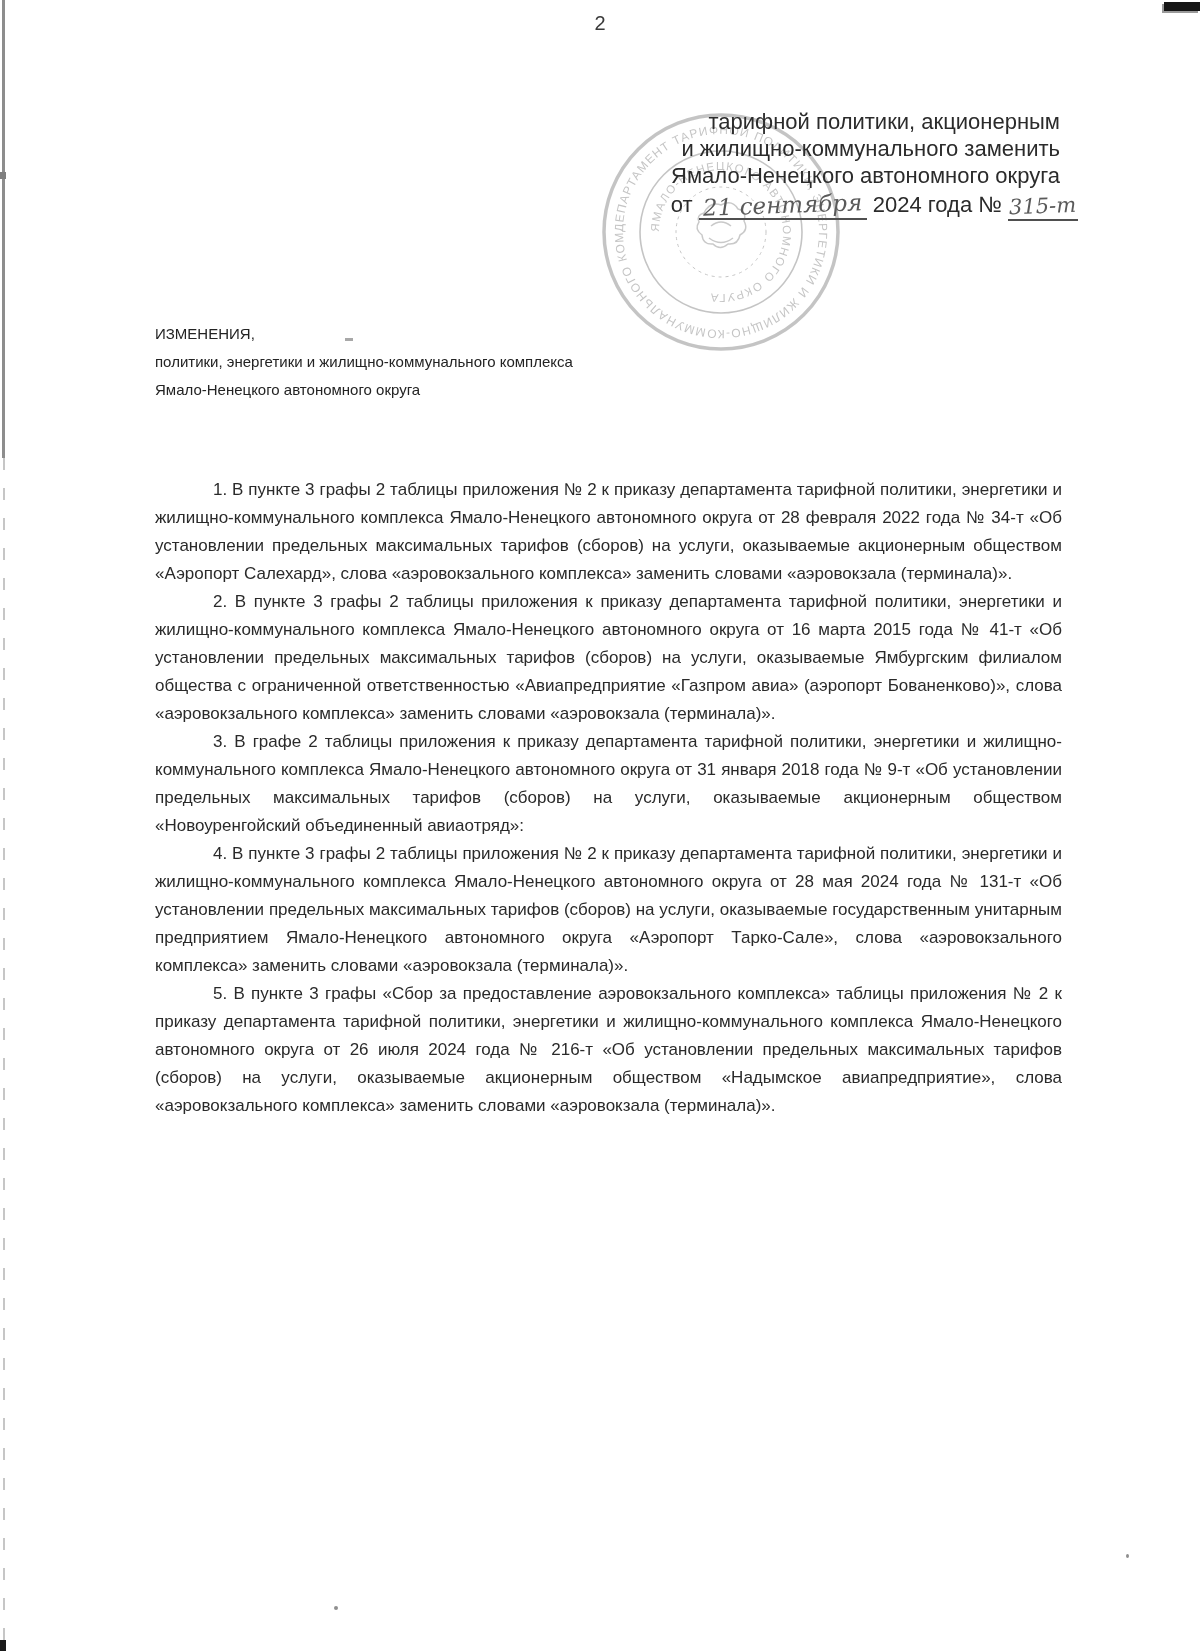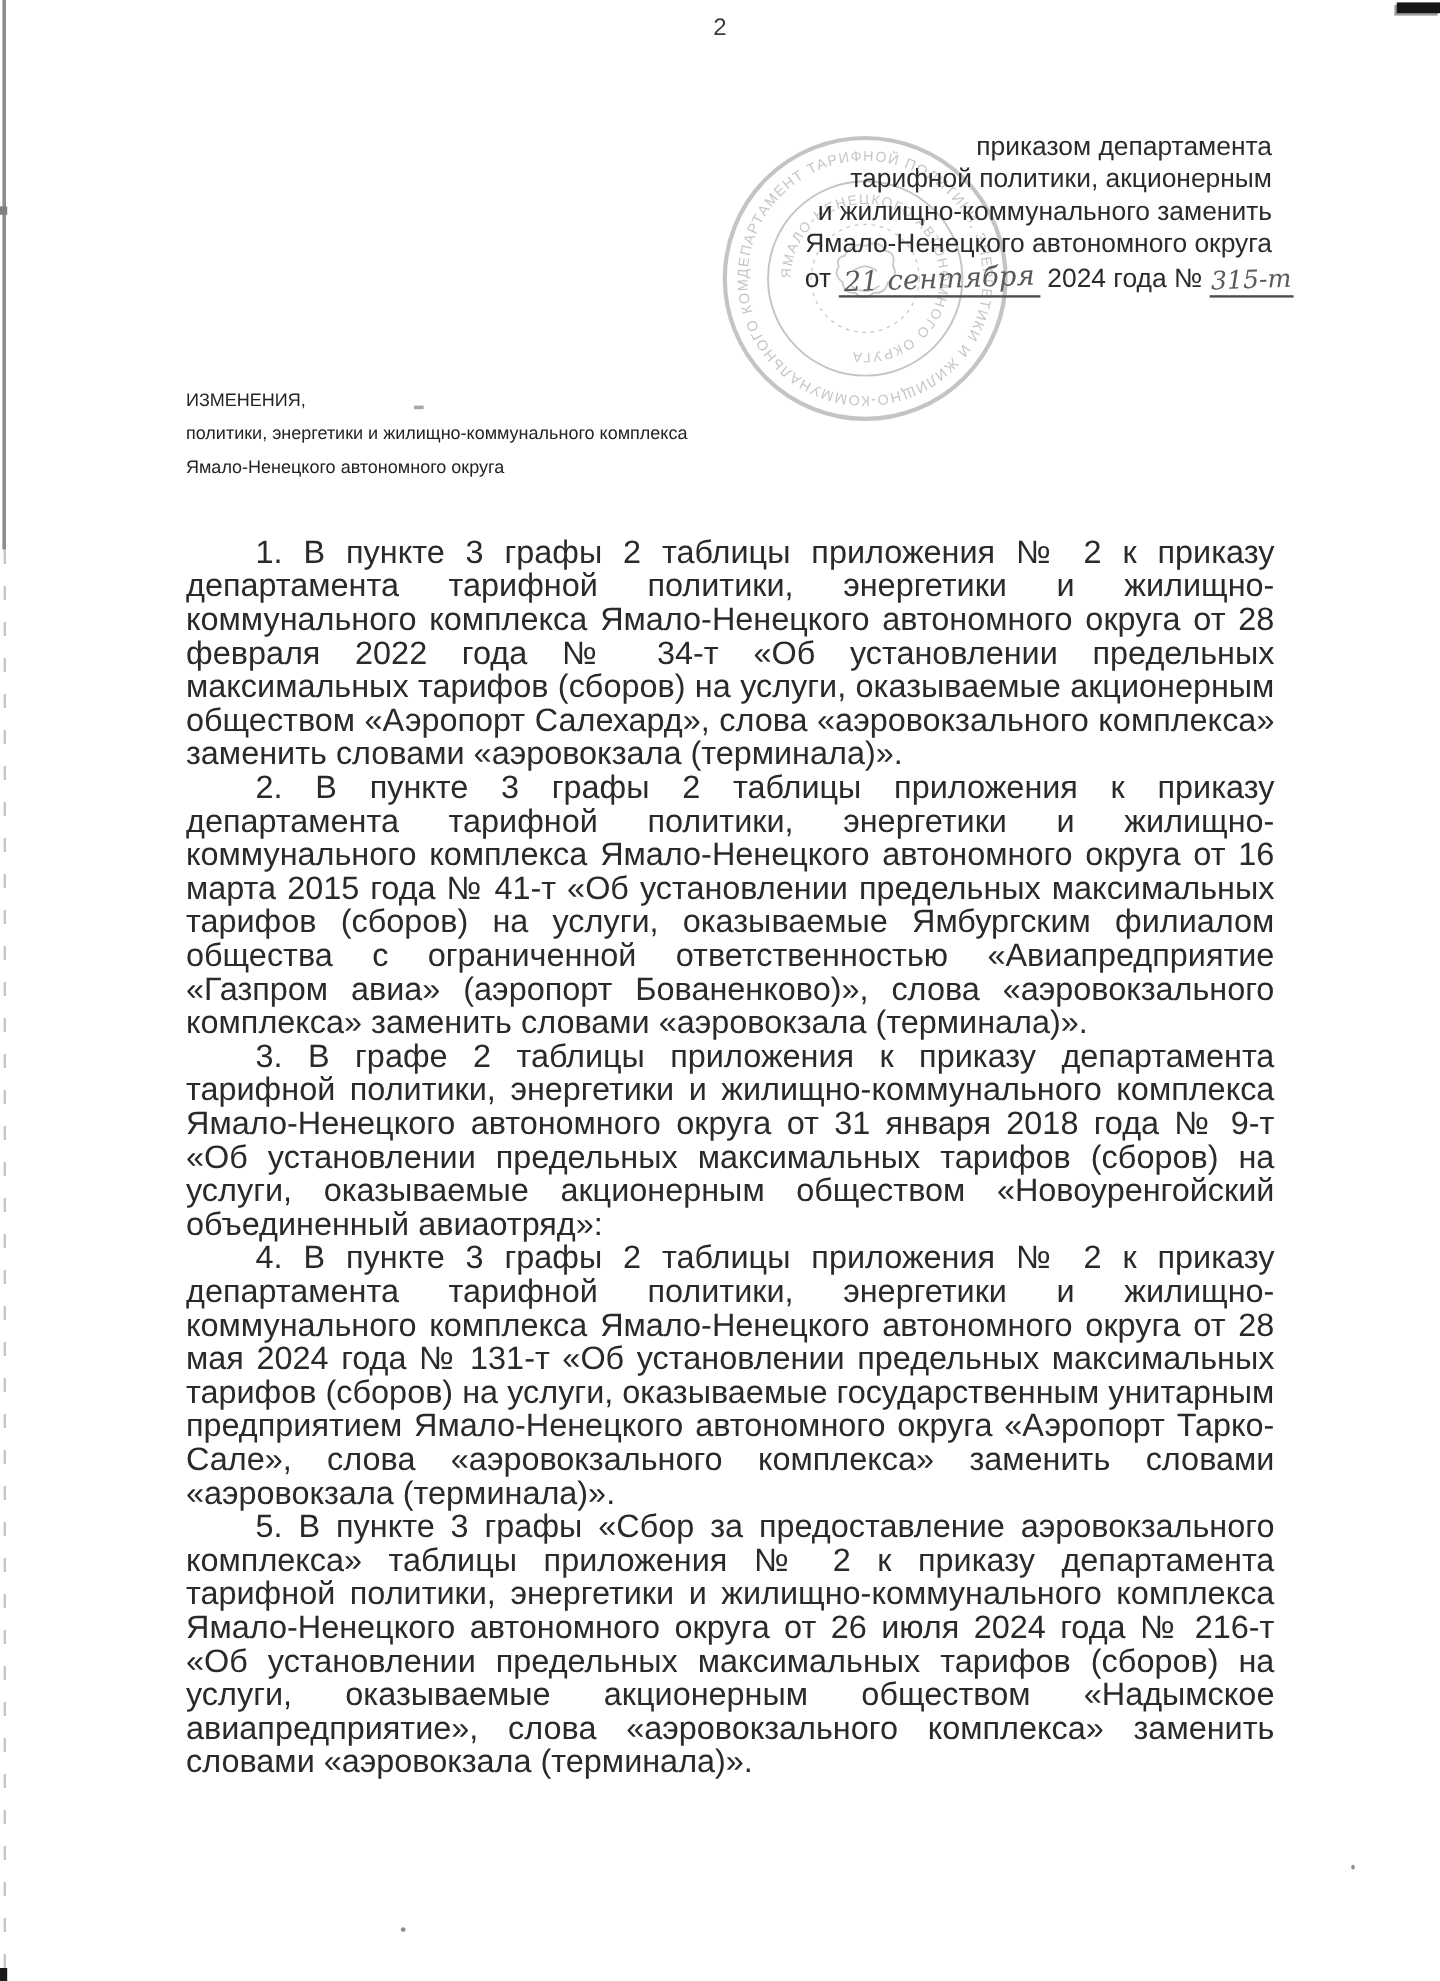--- a/index.html
+++ b/index.html
@@ -61,22 +61,22 @@
     position: absolute;
     top: 320px; left: 155px; width: 907px;
     text-align: left;
     font-weight: normal;
     font-size: 15px;
     line-height: 28px;
     color: #232323;
   }
   .body-text {
     position: absolute;
-    top: 446px; left: 155px; width: 907px;
-    font-size: 27px;
+    top: 476px; left: 155px; width: 907px;
+    font-size: 17px;
     line-height: 28px;
     text-align: justify;
     color: #2a2a2a;
   }
   .body-text p { margin: 0; text-indent: 58px; }
 </style>
 </head>
 <body>
 
 <div class="page">
@@ -108,21 +108,20 @@
     <text font-size="11.5" letter-spacing="1.4" fill="#9b9b9b" font-family="Liberation Sans, sans-serif">
       <textPath href="#stampInner">ЯМАЛО-НЕНЕЦКОГО АВТОНОМНОГО ОКРУГА</textPath>
     </text>
     <g stroke="#a3a3a3" fill="none" stroke-width="1.5">
       <path d="M105,103 q6,-12 17,-8 q11,-6 17,4 q9,2 6,12 q5,9 -4,14 q-2,10 -12,9 q-8,7 -15,0 q-10,1 -11,-9 q-8,-6 -3,-13 q-3,-7 5,-9 z"></path>
       <path d="M112,116 q10,-8 20,0 M110,128 q12,9 24,0"></path>
     </g>
   </svg>
 
   <div class="approval">
-    <div>приказом департамента</div>
     <div>тарифной политики, акционерным</div>
     <div>и жилищно-коммунального заменить</div>
     <div>Ямало-Ненецкого автономного округа</div>
     <div class="date-line">
       <span>от</span>
       <span class="blank date"><span class="hand">21 сентября</span></span>
       <span>2024 года №</span>
       <span class="blank num"><span class="hand num">315-т</span></span>
     </div>
   </div>

